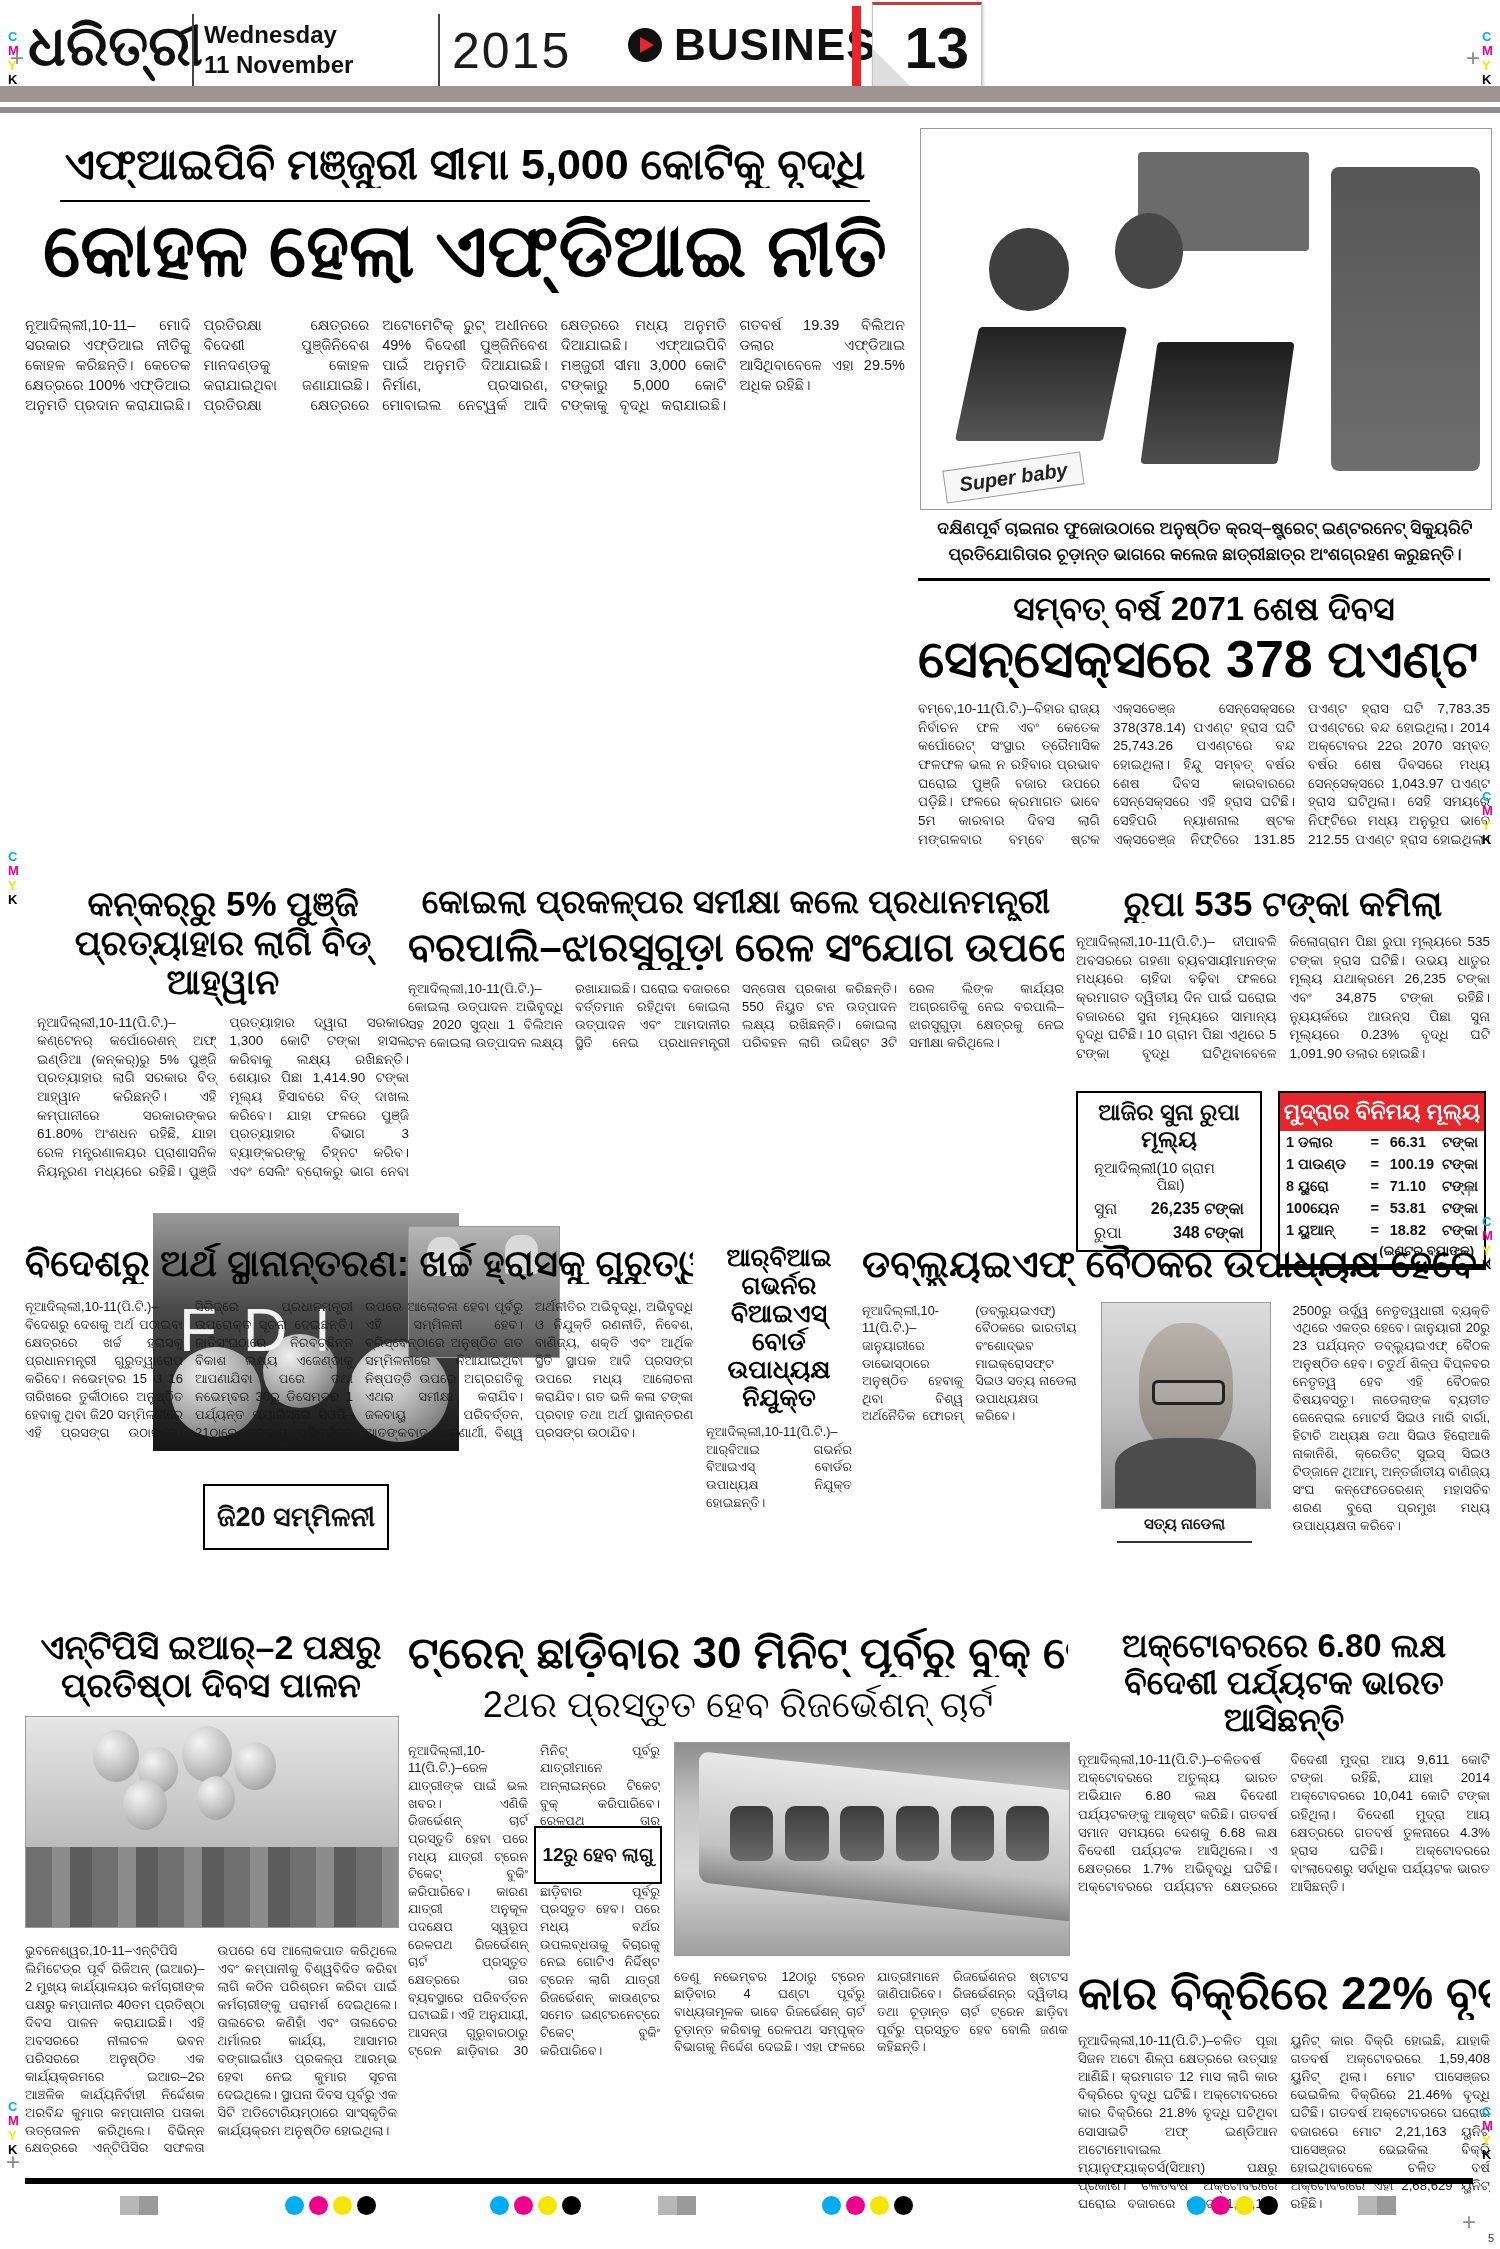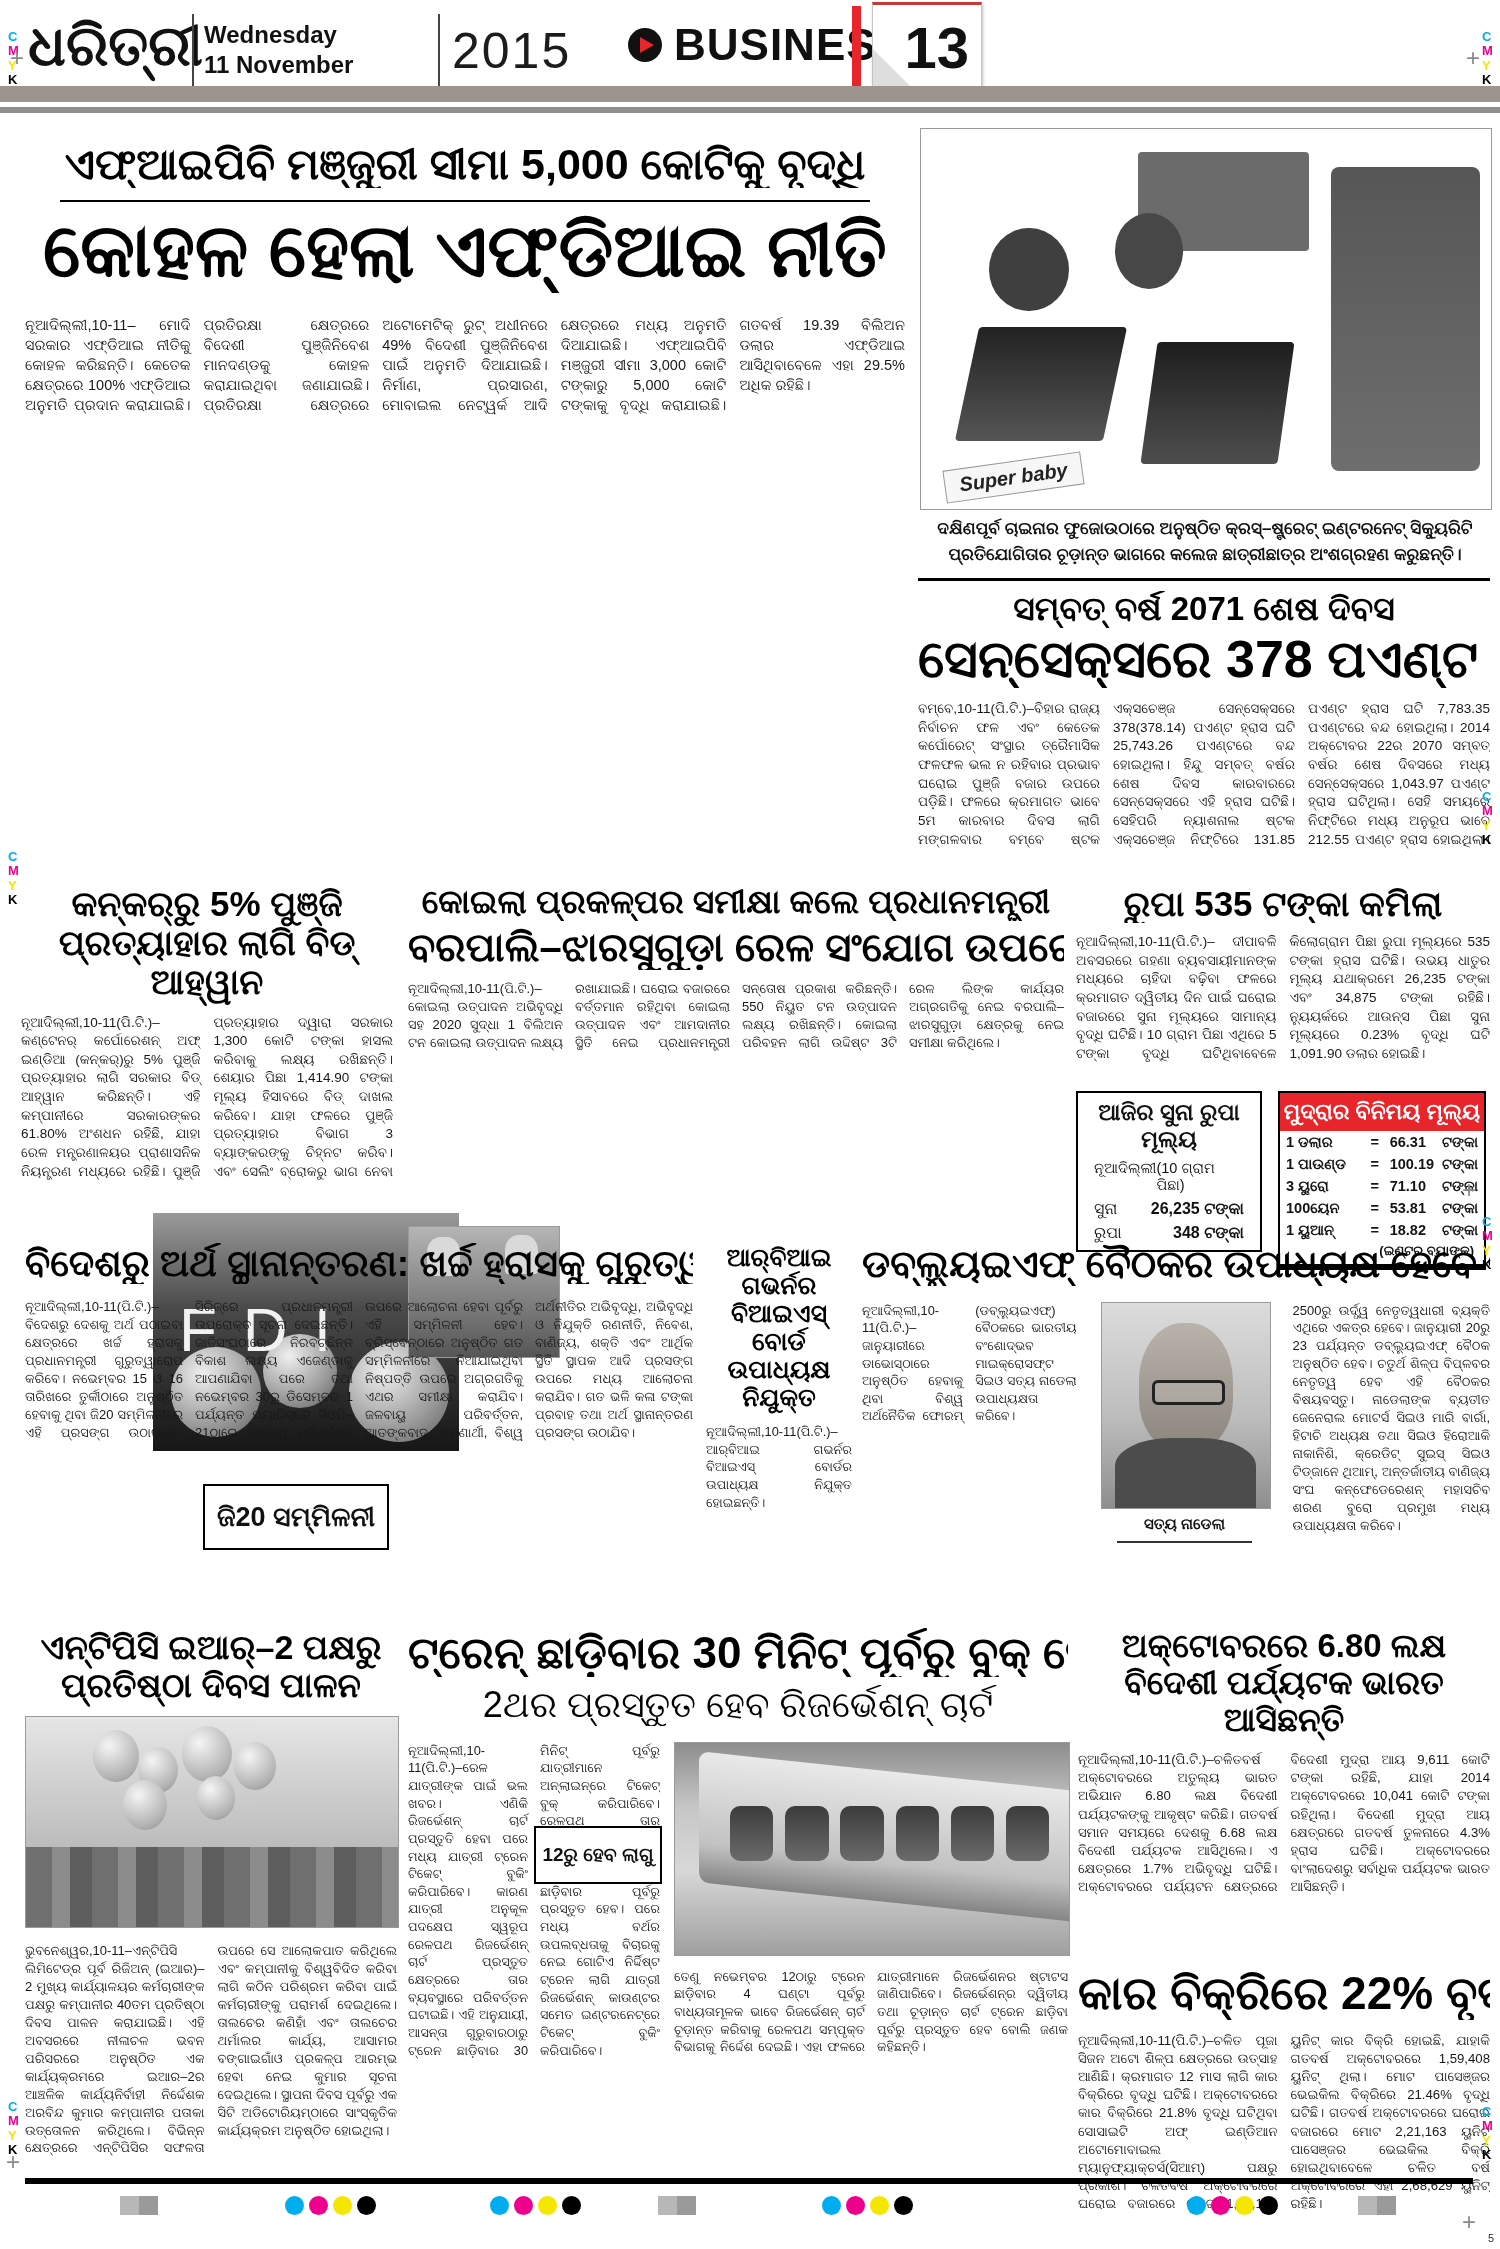--- a/index.html
+++ b/index.html
@@ -147,21 +147,21 @@
   </div>
   <div class="abs ctr capline" style="left:920px;top:516px;width:570px;font-size:17px;line-height:1.5;">ଦକ୍ଷିଣପୂର୍ବ ଚାଇନାର ଫୁଜୋଉଠାରେ ଅନୁଷ୍ଠିତ କ୍ରସ୍–ଷ୍ଟ୍ରେଟ୍ ଇଣ୍ଟରନେଟ୍ ସିକ୍ୟୁରିଟି ପ୍ରତିଯୋଗିତାର ଚୂଡ଼ାନ୍ତ ଭାଗରେ କଲେଜ ଛାତ୍ରୀଛାତ୍ର ଅଂଶଗ୍ରହଣ କରୁଛନ୍ତି।</div>
 
   <div class="abs" style="left:918px;top:578px;width:572px;height:292px;">
     <div class="rule" style="border-top-width:3px;"></div>
     <div class="hl ctr nowrap" style="font-size:33px;margin-top:10px;">ସମ୍ବତ୍ ବର୍ଷ 2071 ଶେଷ ଦିବସ</div>
     <div class="hl ctr nowrap" style="font-size:52px;margin-top:2px;">ସେନ୍‌ସେକ୍ସରେ 378 ପଏଣ୍ଟ ହ୍ରାସ</div>
     <div class="body-text" style="margin-top:12px;height:158px;column-count:3;column-gap:13px;font-size:13.5px;">ବମ୍ବେ,10-11(ପି.ଟି.)–ବିହାର ରାଜ୍ୟ ନିର୍ବାଚନ ଫଳ ଏବଂ କେତେକ କର୍ପୋରେଟ୍ ସଂସ୍ଥାର ତ୍ରୈମାସିକ ଫଳଫଳ ଭଲ ନ ରହିବାର ପ୍ରଭାବ ଘରୋଇ ପୁଞ୍ଜି ବଜାର ଉପରେ ପଡ଼ିଛି। ଫଳରେ କ୍ରମାଗତ ଭାବେ 5ମ କାରବାର ଦିବସ ଲାଗି ମଙ୍ଗଳବାର ବମ୍ବେ ଷ୍ଟକ ଏକ୍ସଚେଞ୍ଜ ସେନ୍‌ସେକ୍ସରେ 378(378.14) ପଏଣ୍ଟ ହ୍ରାସ ଘଟି 25,743.26 ପଏଣ୍ଟରେ ବନ୍ଦ ହୋଇଥିଲା। ହିନ୍ଦୁ ସମ୍ବତ୍ ବର୍ଷର ଶେଷ ଦିବସ କାରବାରରେ ସେନ୍‌ସେକ୍ସରେ ଏହି ହ୍ରାସ ଘଟିଛି। ସେହିପରି ନ୍ୟାଶନାଲ ଷ୍ଟକ ଏକ୍ସଚେଞ୍ଜ ନିଫ୍ଟିରେ 131.85 ପଏଣ୍ଟ ହ୍ରାସ ଘଟି 7,783.35 ପଏଣ୍ଟରେ ବନ୍ଦ ହୋଇଥିଲା। 2014 ଅକ୍ଟୋବର 22ର 2070 ସମ୍ବତ୍ ବର୍ଷର ଶେଷ ଦିବସରେ ମଧ୍ୟ ସେନ୍‌ସେକ୍ସରେ 1,043.97 ପଏଣ୍ଟ ହ୍ରାସ ଘଟିଥିଲା। ସେହି ସମୟରେ ନିଫ୍ଟିରେ ମଧ୍ୟ ଅନୁରୂପ ଭାବେ 212.55 ପଏଣ୍ଟ ହ୍ରାସ ହୋଇଥିଲା। ବିହାର ନିର୍ବାଚନ ଫଳ ପ୍ରକାଶ ପରେ ନିବେଶକମାନଙ୍କ ମଧ୍ୟରେ ଆର୍ଥିକ ସଂସ୍କାର କ୍ଷେତ୍ରରେ ସରକାରଙ୍କ ଦ୍ୱାରା ପଦକ୍ଷେପ ଗ୍ରହଣ ନେଇ ଆଶଙ୍କା ବଢ଼ିଯାଇଛି। ଫଳରେ ସେନ୍‌ସେକ୍ସରେ ଉପରୋକ୍ତ ହ୍ରାସ ଦେଖିବାକୁ ମିଳିଛି। ମଙ୍ଗଳବାର କାରବାରରେ ଧାତବ, ରିଫାଇନେରୀ, ସ୍ୱାସ୍ଥ୍ୟସେବା, ଆଇଟି, ଟେକ୍ନୋଲୋଜି, ନିର୍ମାଣ ଏବଂ ଶକ୍ତି କ୍ଷେତ୍ରର ଶେୟାର ମୂଲ୍ୟରେ ଅଧିକ ହ୍ରାସ ଘଟିଥିଲା। ସେନ୍‌ସେକ୍ସର ୩୦ ଶେୟାର ମଧ୍ୟରୁ ୨୩ରେ ହ୍ରାସ ଘଟିଥିବାବେଳେ 7ରେ ବୃଦ୍ଧି ପରିଲକ୍ଷିତ ହୋଇଥିଲା।</div>
   </div>
 
-  <div class="abs" style="left:21px;top:884px;width:372px;height:290px;">
+  <div class="abs" style="left:37px;top:884px;width:372px;height:290px;">
     <div class="hl ctr" style="font-size:35px;">କନ୍‌କର୍‌ରୁ 5% ପୁଞ୍ଜି ପ୍ରତ୍ୟାହାର ଲାଗି ବିଡ୍ ଆହ୍ୱାନ</div>
     <div class="body-text" style="margin-top:12px;height:180px;column-count:2;column-gap:13px;font-size:13.5px;">ନୂଆଦିଲ୍ଲୀ,10-11(ପି.ଟି.)– କଣ୍ଟେନର୍ କର୍ପୋରେଶନ୍ ଅଫ୍ ଇଣ୍ଡିଆ (କନ୍‌କର୍)ରୁ 5% ପୁଞ୍ଜି ପ୍ରତ୍ୟାହାର ଲାଗି ସରକାର ବିଡ୍ ଆହ୍ୱାନ କରିଛନ୍ତି। ଏହି କମ୍ପାନୀରେ ସରକାରଙ୍କର 61.80% ଅଂଶଧନ ରହିଛି, ଯାହା ରେଳ ମନ୍ତ୍ରଣାଳୟର ପ୍ରାଶାସନିକ ନିୟନ୍ତ୍ରଣ ମଧ୍ୟରେ ରହିଛି। ପୁଞ୍ଜି ପ୍ରତ୍ୟାହାର ଦ୍ୱାରା ସରକାର 1,300 କୋଟି ଟଙ୍କା ହାସଲ କରିବାକୁ ଲକ୍ଷ୍ୟ ରଖିଛନ୍ତି। ଶେୟାର ପିଛା 1,414.90 ଟଙ୍କା ମୂଲ୍ୟ ହିସାବରେ ବିଡ୍ ଦାଖଲ କରିବେ। ଯାହା ଫଳରେ ପୁଞ୍ଜି ପ୍ରତ୍ୟାହାର ବିଭାଗ 3 ବ୍ୟାଙ୍କରଙ୍କୁ ଚିହ୍ନଟ କରିବ। ଏବଂ ସେଲିଂ ବ୍ରୋକରୁ ଭାଗ ନେବା ଲାଗି ପୁଞ୍ଜି ପ୍ରତ୍ୟାହାର ବିଭାଗ ପକ୍ଷରୁ ପଦକ୍ଷେପ ନିଆଯାଉଛି।</div>
   </div>
 
   <div class="abs" style="left:408px;top:884px;width:656px;height:350px;">
     <div class="hl ctr nowrap" style="font-size:33px;">କୋଇଲା ପ୍ରକଳ୍ପର ସମୀକ୍ଷା କଲେ ପ୍ରଧାନମନ୍ତ୍ରୀ</div>
     <div class="hl ctr nowrap" style="font-size:40px;margin-top:4px;">ବରପାଲି–ଝାରସୁଗୁଡ଼ା ରେଳ ସଂଯୋଗ ଉପରେ ହେଲା ଆଲୋଚନା</div>
     <div style="position:relative;margin-top:10px;height:232px;">
       <div class="body-text" style="height:232px;column-count:4;column-gap:12px;font-size:13px;">ନୂଆଦିଲ୍ଲୀ,10-11(ପି.ଟି.)– କୋଇଲା ଉତ୍ପାଦନ ଅଭିବୃଦ୍ଧି ସହ 2020 ସୁଦ୍ଧା 1 ବିଲିଅନ ଟନ କୋଇଲା ଉତ୍ପାଦନ ଲକ୍ଷ୍ୟ ରଖାଯାଇଛି। ଘରୋଇ ବଜାରରେ ବର୍ତ୍ତମାନ ରହିଥିବା କୋଇଲା ଉତ୍ପାଦନ ଏବଂ ଆମଦାନୀର ସ୍ଥିତି ନେଇ ପ୍ରଧାନମନ୍ତ୍ରୀ ସନ୍ତୋଷ ପ୍ରକାଶ କରିଛନ୍ତି। 550 ନିୟୁତ ଟନ ଉତ୍ପାଦନ ଲକ୍ଷ୍ୟ ରଖିଛନ୍ତି। କୋଇଲା ପରିବହନ ଲାଗି ଉଦ୍ଦିଷ୍ଟ 3ଟି ରେଳ ଲିଙ୍କ କାର୍ଯ୍ୟର ଅଗ୍ରଗତିକୁ ନେଇ ବରପାଲି–ଝାରସୁଗୁଡ଼ା କ୍ଷେତ୍ରକୁ ନେଇ ସମୀକ୍ଷା କରିଥିଲେ।</div>
       <div class="abs photo ph-modi" style="left:0;top:14px;width:150px;height:130px;">
@@ -198,21 +198,21 @@
             <span class="v">66.31</span>
             <span class="u">ଟଙ୍କା</span>
           </div>
         <div class="row">
             <span class="l">1 ପାଉଣ୍ଡ</span>
             <span class="eq">=</span>
             <span class="v">100.19</span>
             <span class="u">ଟଙ୍କା</span>
           </div>
         <div class="row">
-            <span class="l">3 ୟୁରୋ</span>
+            <span class="l">8 ୟୁରୋ</span>
             <span class="eq">=</span>
             <span class="v">71.10</span>
             <span class="u">ଟଙ୍କା</span>
           </div>
         <div class="row">
             <span class="l">100ୟେନ</span>
             <span class="eq">=</span>
             <span class="v">53.81</span>
             <span class="u">ଟଙ୍କା</span>
           </div>

